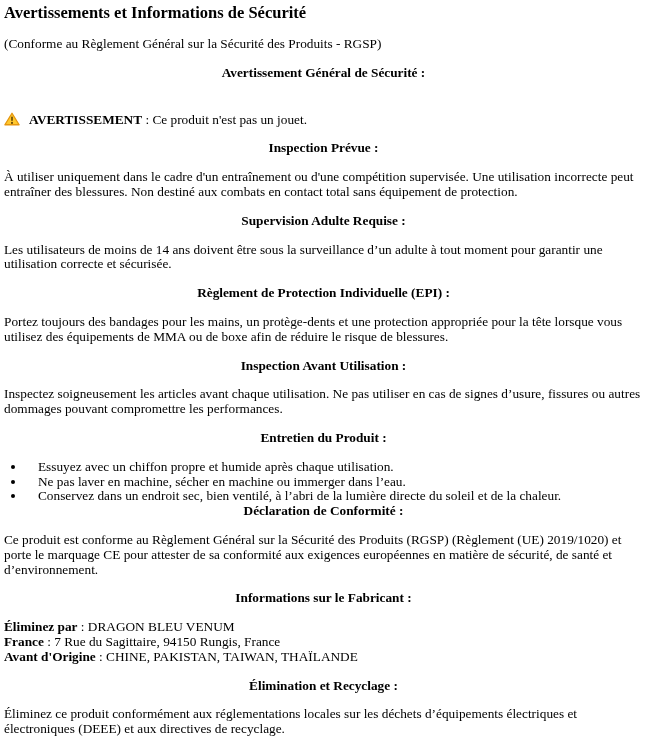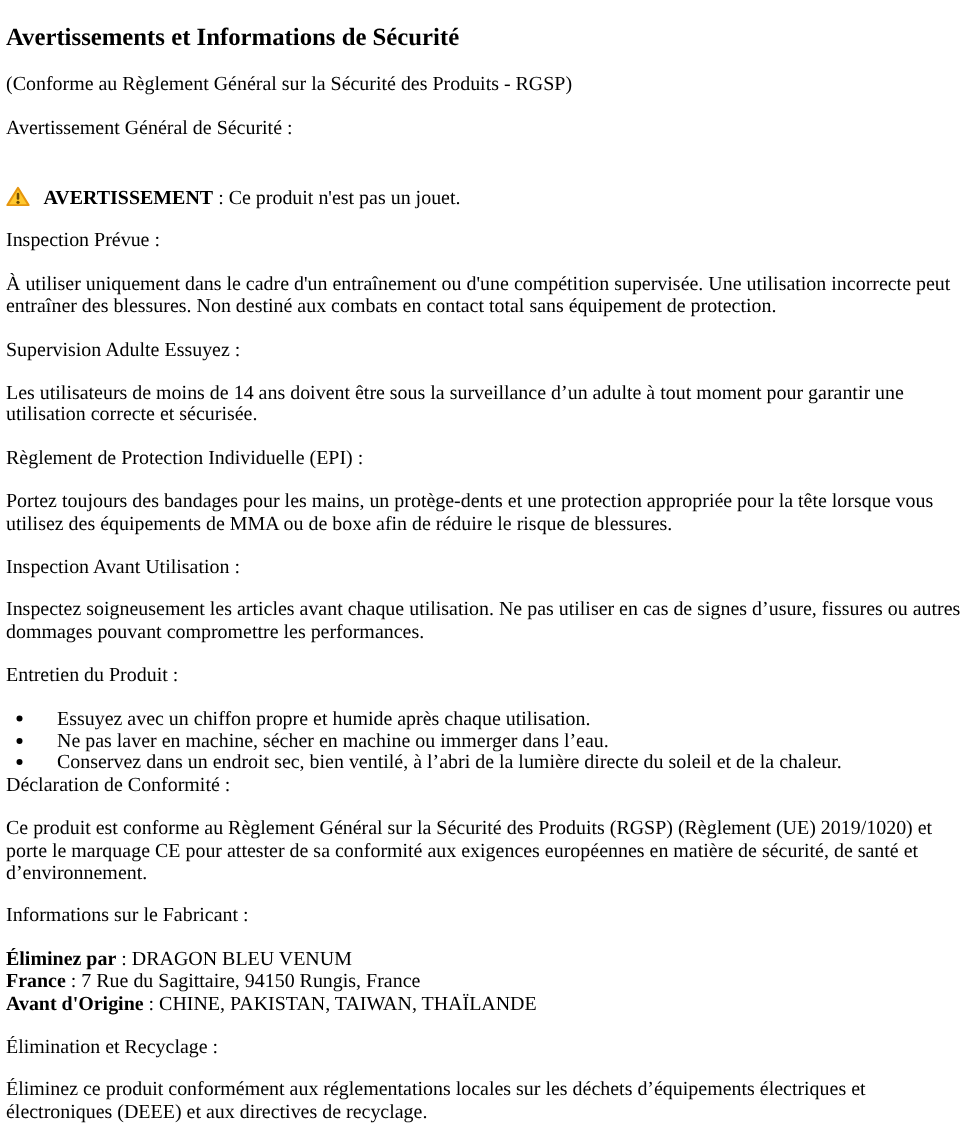--- a/index.html
+++ b/index.html
@@ -12,24 +12,24 @@
     color: #000000;
     font-family: "Liberation Serif", "DejaVu Serif", serif;
     font-size: 13.3px;
     line-height: 14.8px;
     padding: 1px 2px 0 4px;
   }
   .doc-title {
     font-size: 16.5px;
     line-height: 20px;
     font-weight: bold;
-    margin: 14px 0 14px 0;
+    margin: 2px 0 14px 0;
   }
   .para, .heading { margin: 14px 0; }
-  .heading { font-weight: normal; }
+  .heading { font-weight: bold; text-align: center; }
   .heading.no-top { margin-top: 0; }
   .warning-para { margin-top: 31px; }
   b { font-weight: bold; }
   ul.maintenance-list {
     margin: 14px 0 0 0;
     padding-left: 22px;
   }
   ul.maintenance-list li {
     padding-left: 12px;
     list-style-type: disc;
@@ -52,21 +52,21 @@
 
 <p class="para warning-para"><span class="warn-icon"><svg width="16" height="14" viewBox="0 0 32 28">
         <path d="M16 2.5 L30.2 25.5 H1.8 Z" stroke-width="2.6" stroke-linejoin="round" fill="#ffc82e" stroke="#e5960e"></path>
         <rect x="14.3" y="9" width="3.4" height="9.2" rx="1.6" fill="#6b4a06"></rect>
         <circle cx="16" cy="21.8" r="2.1" fill="#6b4a06"></circle>
       </svg></span><b>AVERTISSEMENT</b><span> : Ce produit n'est pas un jouet.</span><br></p>
 
 <p class="heading">Inspection Prévue :</p>
 <p class="para">À utiliser uniquement dans le cadre d'un entraînement ou d'une compétition supervisée. Une utilisation incorrecte peut entraîner des blessures. Non destiné aux combats en contact total sans équipement de protection.</p>
 
-<p class="heading">Supervision Adulte Essuyez :</p>
+<p class="heading">Supervision Adulte Requise :</p>
 <p class="para">Les utilisateurs de moins de 14 ans doivent être sous la surveillance d’un adulte à tout moment pour garantir une utilisation correcte et sécurisée.</p>
 
 <p class="heading">Règlement de Protection Individuelle (EPI) :</p>
 <p class="para">Portez toujours des bandages pour les mains, un protège-dents et une protection appropriée pour la tête lorsque vous utilisez des équipements de MMA ou de boxe afin de réduire le risque de blessures.</p>
 
 <p class="heading">Inspection Avant Utilisation :</p>
 <p class="para">Inspectez soigneusement les articles avant chaque utilisation. Ne pas utiliser en cas de signes d’usure, fissures ou autres dommages pouvant compromettre les performances.</p>
 
 <p class="heading">Entretien du Produit :</p>
 <ul class="maintenance-list">

